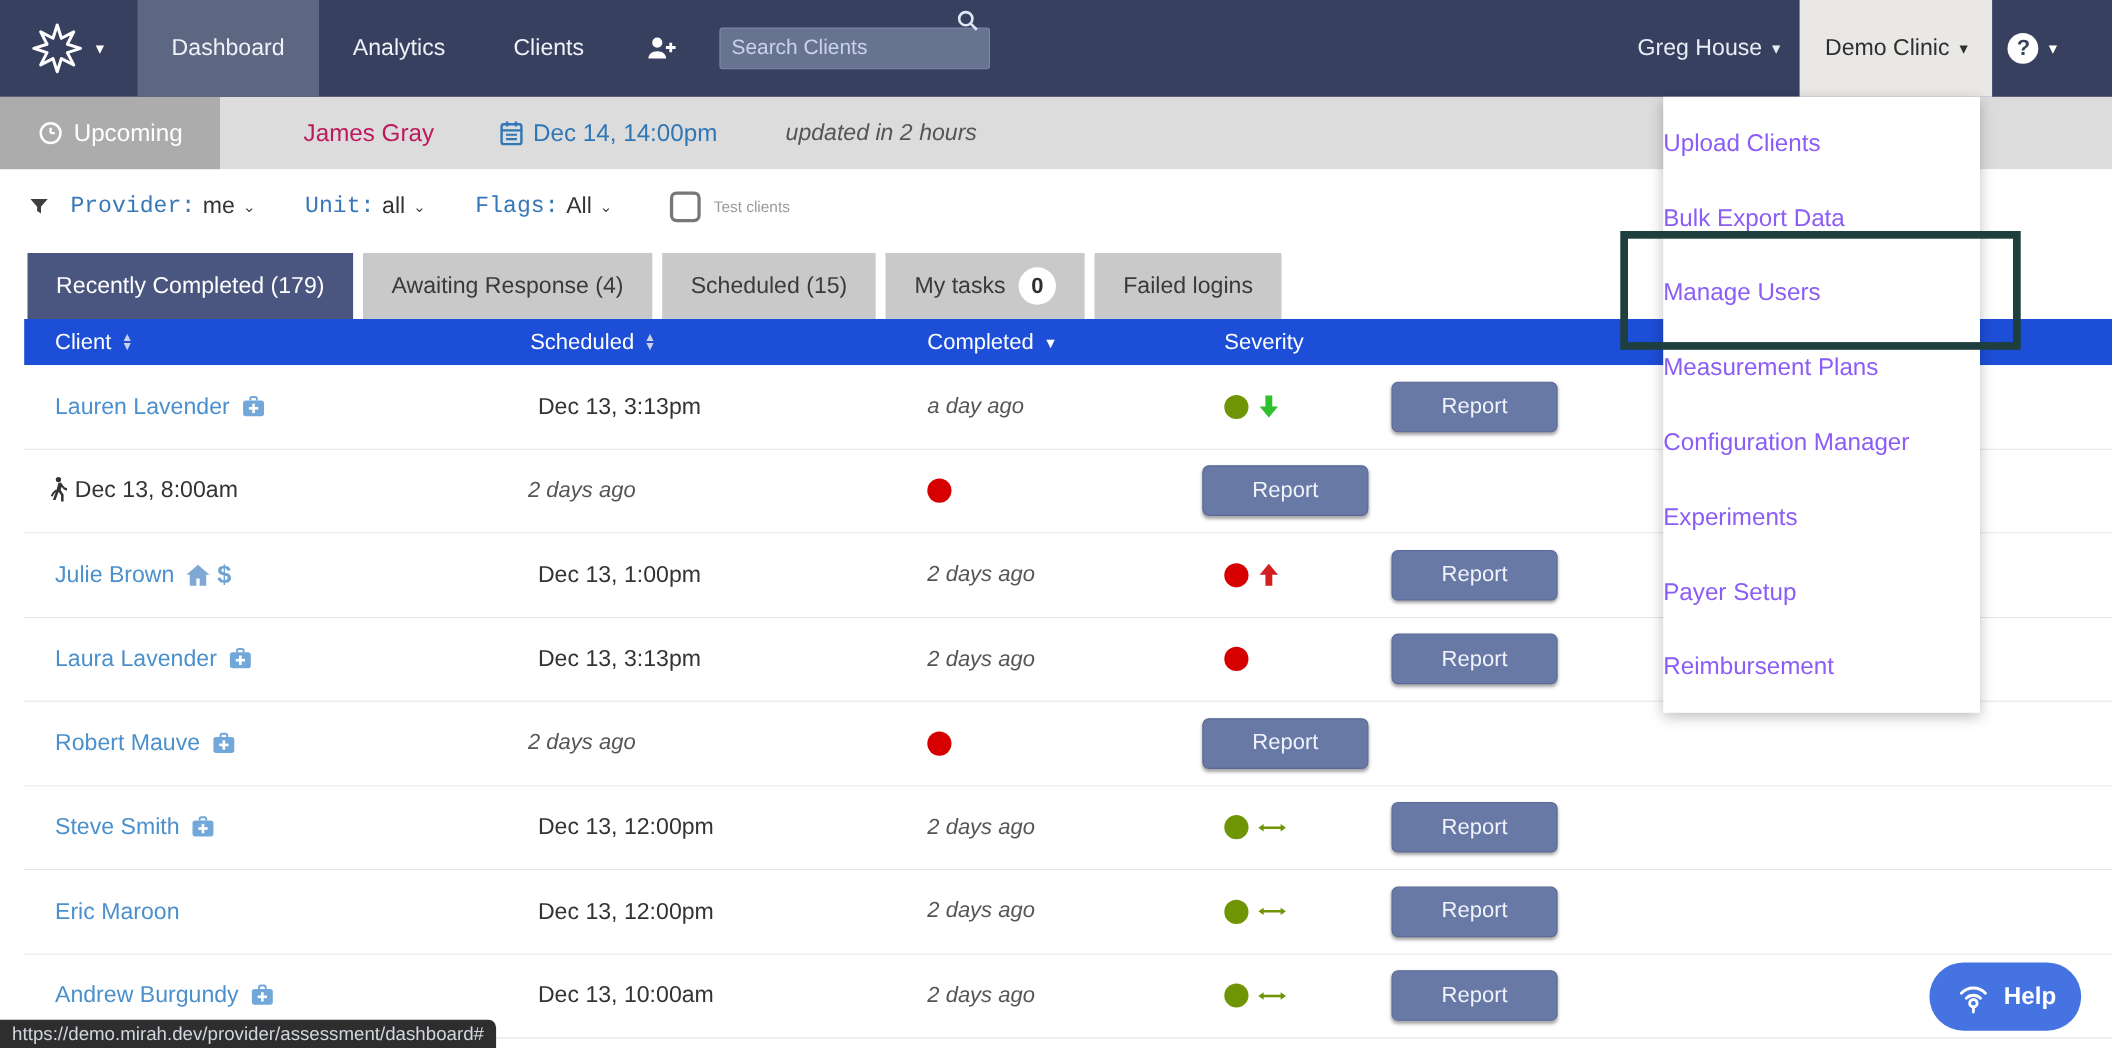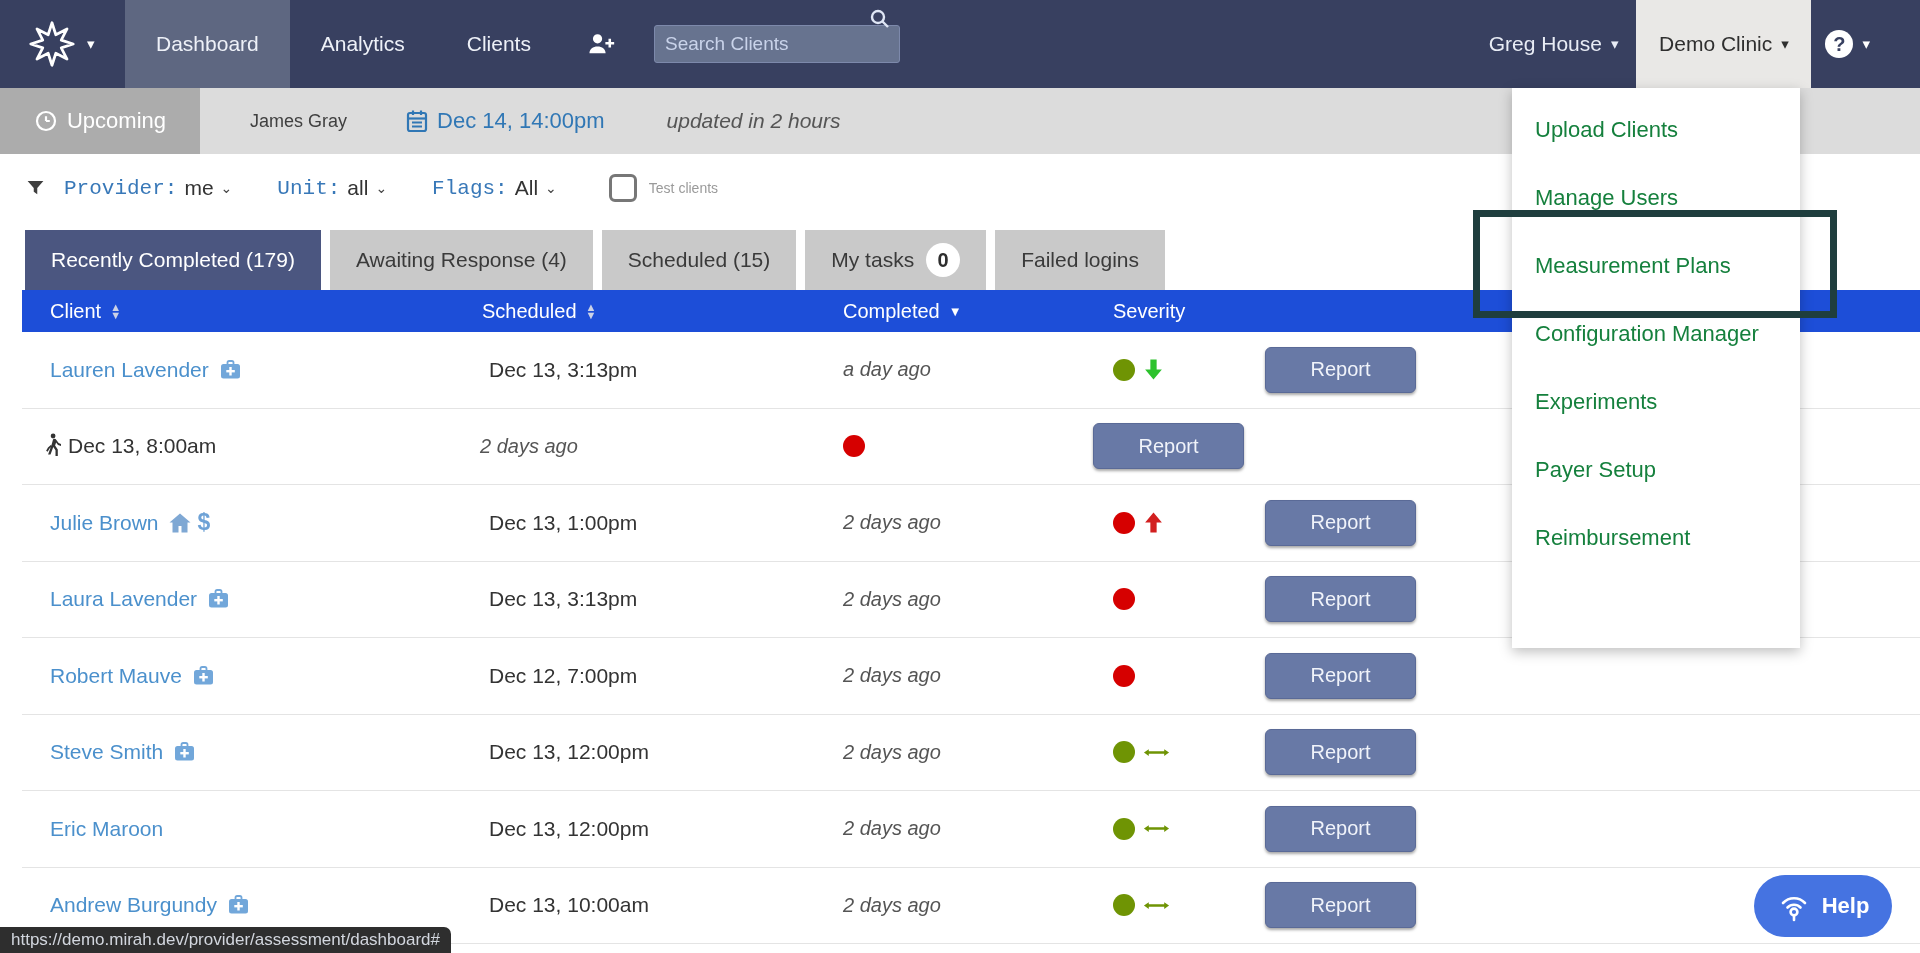--- a/index.html
+++ b/index.html
@@ -48,21 +48,21 @@
 
   
   .subbar {
     position:absolute; left:0; top:88px; width:1920px; height:66px;
     background:#dcdcdc; display:flex; align-items:center;
   }
   .upcoming-seg {
     width:200px; height:66px; background:#acacac; color:#fff; font-size:22px;
     display:flex; align-items:center; justify-content:center; gap:9px; cursor:pointer;
   }
-  .sub-client { margin-left:50px; color:#404040; font-size:18px; cursor:pointer; }
+  .sub-client { margin-left:76px; color:#be185d; font-size:22px; cursor:pointer; }
   .sub-date { margin-left:58px; display:flex; align-items:center; gap:8px; color:#3077b5; font-size:22px; cursor:pointer; }
   .sub-updated { margin-left:62px; color:#555; font-size:21px; font-style:italic; }
 
   
   .filterbar {
     position:absolute; left:0; top:154px; width:1920px; height:68px; background:#fff;
     display:flex; align-items:center; padding-left:25px;
   }
   .filter-item { display:flex; align-items:center; font-size:21px; cursor:pointer; white-space:nowrap; }
   .filter-item .flabel { color:#3878b8;font-family:Liberation Mono, monospace; }
@@ -122,22 +122,22 @@
     border-radius:6px; color:#f0f3fa; font-size:20px; cursor:pointer;
     box-shadow:0 2px 3px rgba(0,0,0,.35); font-family:"Liberation Sans", sans-serif;
   }
 
   
   .dropdown {
     position:absolute; left:1512px; top:88px; width:288px; height:560px;
     background:#fff; box-shadow:0 4px 12px rgba(0,0,0,.25); z-index:45; padding-top:8px;
   }
   .dd-item {
-    height:68px; display:flex; align-items:center; padding-left:23px;
-    font-size:22px; color:#15803d; cursor:pointer; white-space:nowrap;
+    height:68px; display:flex; align-items:center; 
+    font-size:22px; color:#8b5cf6; cursor:pointer; white-space:nowrap;
   }
   .highlight-box {
     position:absolute; left:1473px; top:210px; width:364px; height:108px;
     border:7px solid #1f3e3e; z-index:60; pointer-events:none;
   }
 
   
   .help-pill {
     position:absolute; right:28px; bottom:16px; width:138px; height:62px;
     background:#4573e1; border-radius:31px; display:flex; align-items:center;
@@ -423,24 +423,20 @@
   <span>
               <svg width="25" height="24" viewBox="0 0 24 24">
                 <path d="M9 6V4.6c0-.9.7-1.6 1.6-1.6h2.8c.9 0 1.6.7 1.6 1.6V6" fill="none" stroke="#72a7da" stroke-width="1.8"></path>
                 <rect x="2.5" y="6" width="19" height="14.5" rx="2.5" fill="#72a7da"></rect>
                 <rect x="10.8" y="9" width="2.4" height="8.5" fill="#fff"></rect>
                 <rect x="7.8" y="12" width="8.5" height="2.4" fill="#fff"></rect>
               </svg>
             </span>
 </span>
     </div>
-    <div class="c-sched">
-      <span></span>
-      <span>Dec 12, 7:00pm</span>
-    </div>
     <div class="c-comp">2 days ago</div>
     <div class="c-sev">
       <span class="dot dot-red"></span>
       <span></span>
     </div>
     <div><button class="report-btn">Report</button></div>
   </div>
 
   <div class="trow">
     <div class="c-client">
@@ -521,20 +517,21 @@
 </span>
     </div>
     <div><button class="report-btn">Report</button></div>
   </div>
 </div>
 </div>
 
 <div class="dropdown">
   <div class="dd-item">Upload Clients</div>
 
+  <div class="dd-item">Bulk Export Data</div>
 
   <div class="dd-item">Manage Users</div>
 
   <div class="dd-item">Measurement Plans</div>
 
   <div class="dd-item">Configuration Manager</div>
 
   <div class="dd-item">Experiments</div>
 
   <div class="dd-item">Payer Setup</div>

